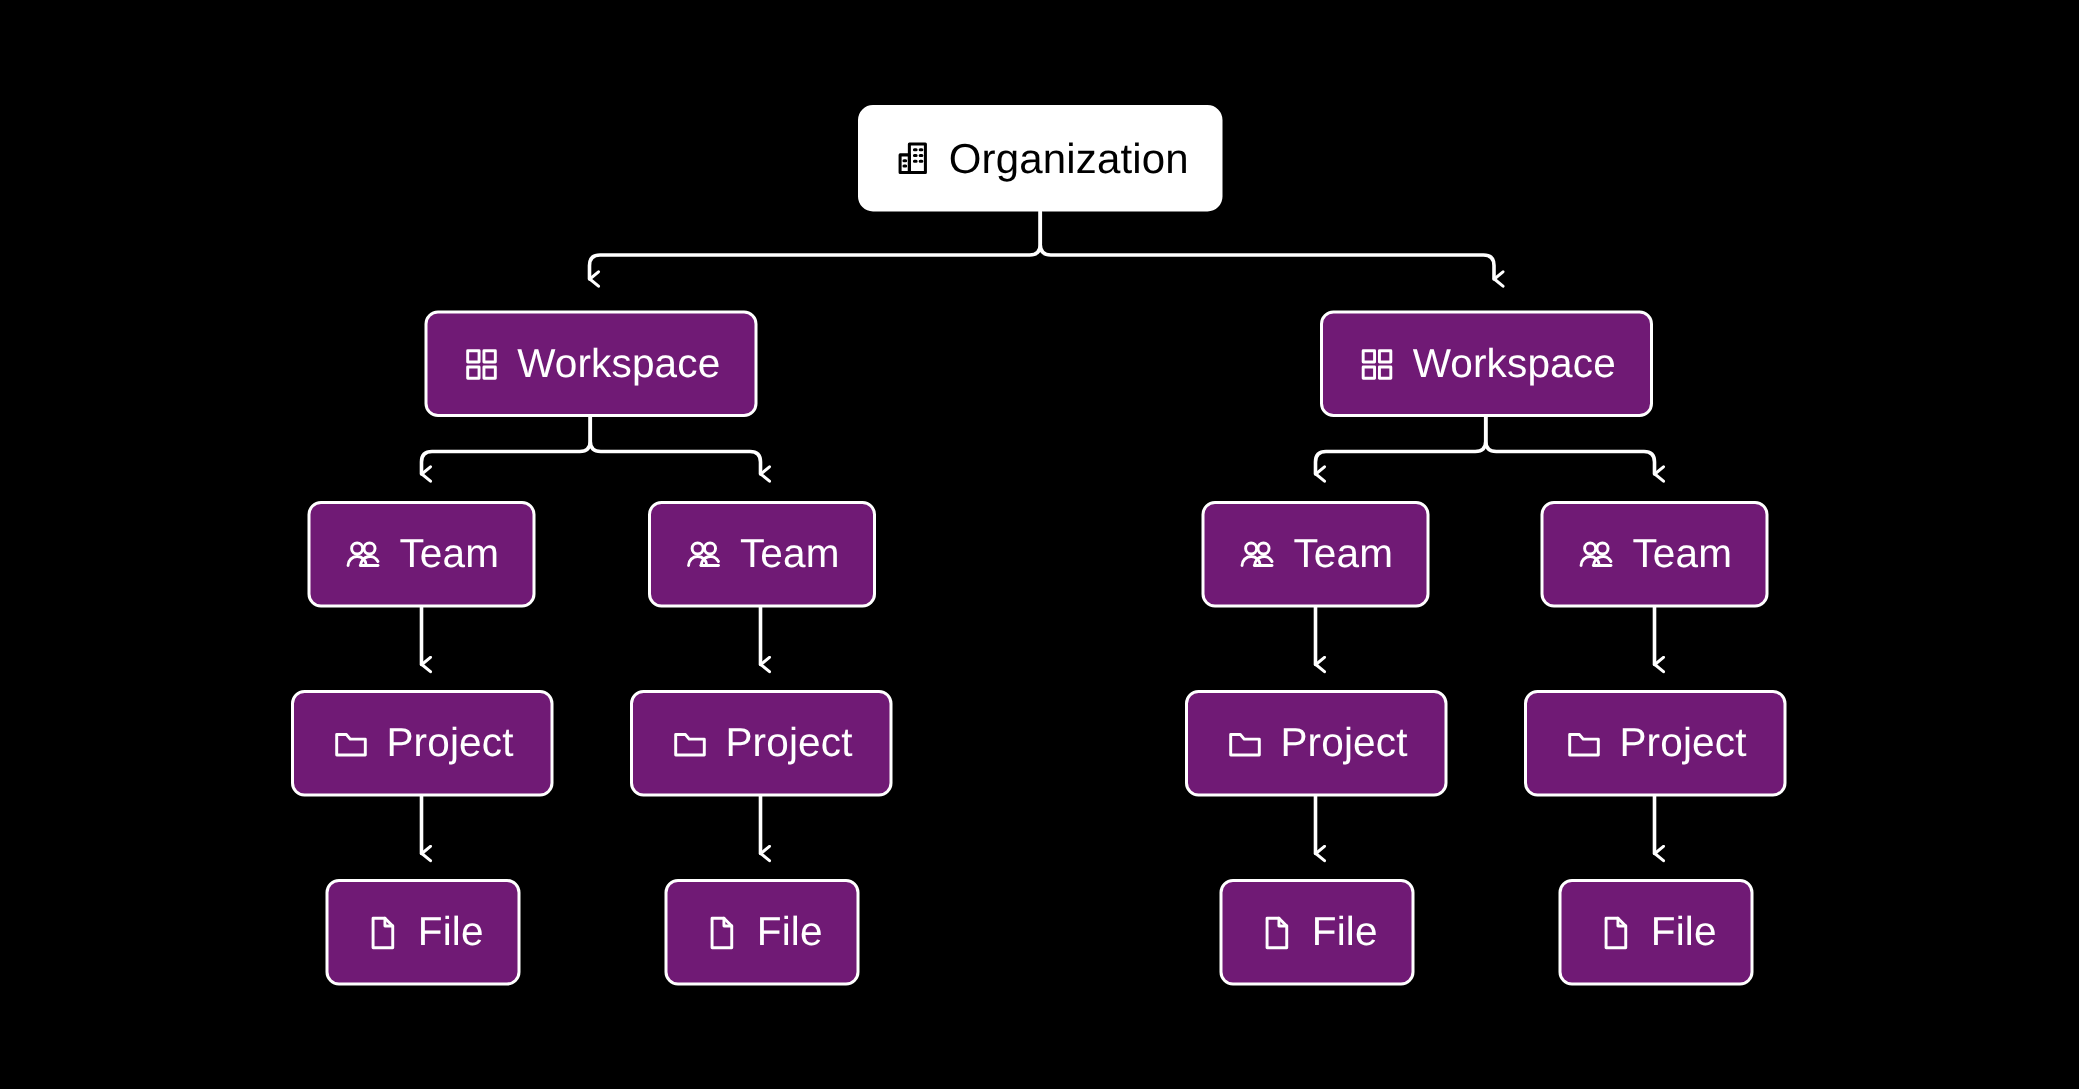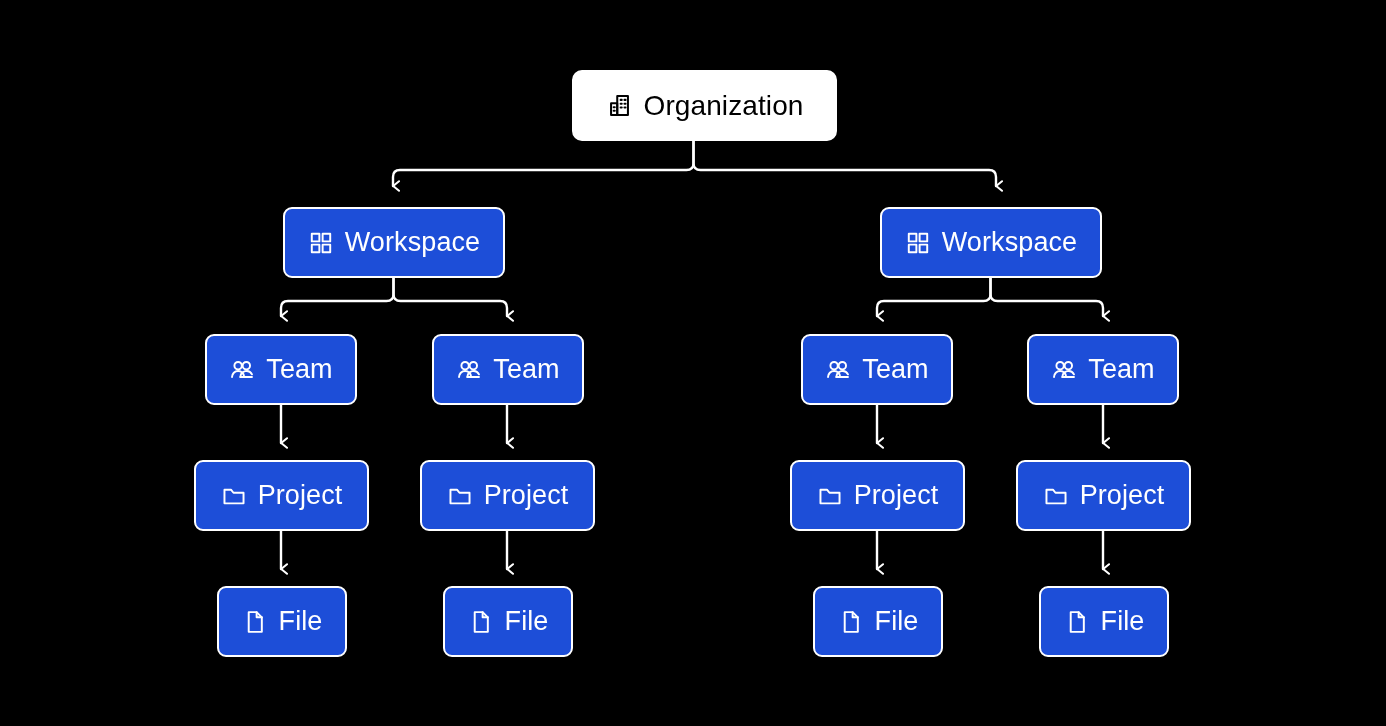--- a/index.html
+++ b/index.html
@@ -31,21 +31,21 @@
   }
   .node {
     position: absolute;
     box-sizing: border-box;
     display: flex;
     align-items: center;
     justify-content: center;
     gap: 11px;
     border-radius: 9px;
     border: 2px solid #ffffff;
-    background: #1d4ed8;
+    background: #701a75;
     color: #ffffff;
     white-space: nowrap;
   }
   .node.root {
     background: #ffffff;
     color: #000000;
     border-color: #ffffff;
     border-radius: 10px;
   }
   .node .label {
@@ -92,21 +92,21 @@
       <path d="M877,405 L877,443" marker-end="url(#arw)"></path>
       <path d="M1103,405 L1103,443" marker-end="url(#arw)"></path>
 
       <path d="M281,531 L281,569" marker-end="url(#arw)"></path>
       <path d="M507,531 L507,569" marker-end="url(#arw)"></path>
       <path d="M877,531 L877,569" marker-end="url(#arw)"></path>
       <path d="M1103,531 L1103,569" marker-end="url(#arw)"></path>
     </g>
   </svg>
 
-  <div class="node root" style="left:572px; top:70px; width:265px; height:71px;">
+  <div class="node root" style="left:572px; top:70px; width:243px; height:71px;">
     <span class="icon">
       <svg width="27" height="27" viewBox="0 0 24 24" fill="none" stroke="currentColor" stroke-width="1.8" stroke-linecap="round" stroke-linejoin="round">
         <path d="M10 3.5h9.5v17H10z"></path>
         <path d="M4.5 10h5.5v10.5H4.5z"></path>
         <path d="M13 7h1M16.4 7h1M13 10.4h1M16.4 10.4h1M13 13.8h1M16.4 13.8h1"></path>
         <path d="M6.8 13.5h1M6.8 16.6h1"></path>
       </svg>
     </span>
     <span class="label">Organization</span>
   </div>

